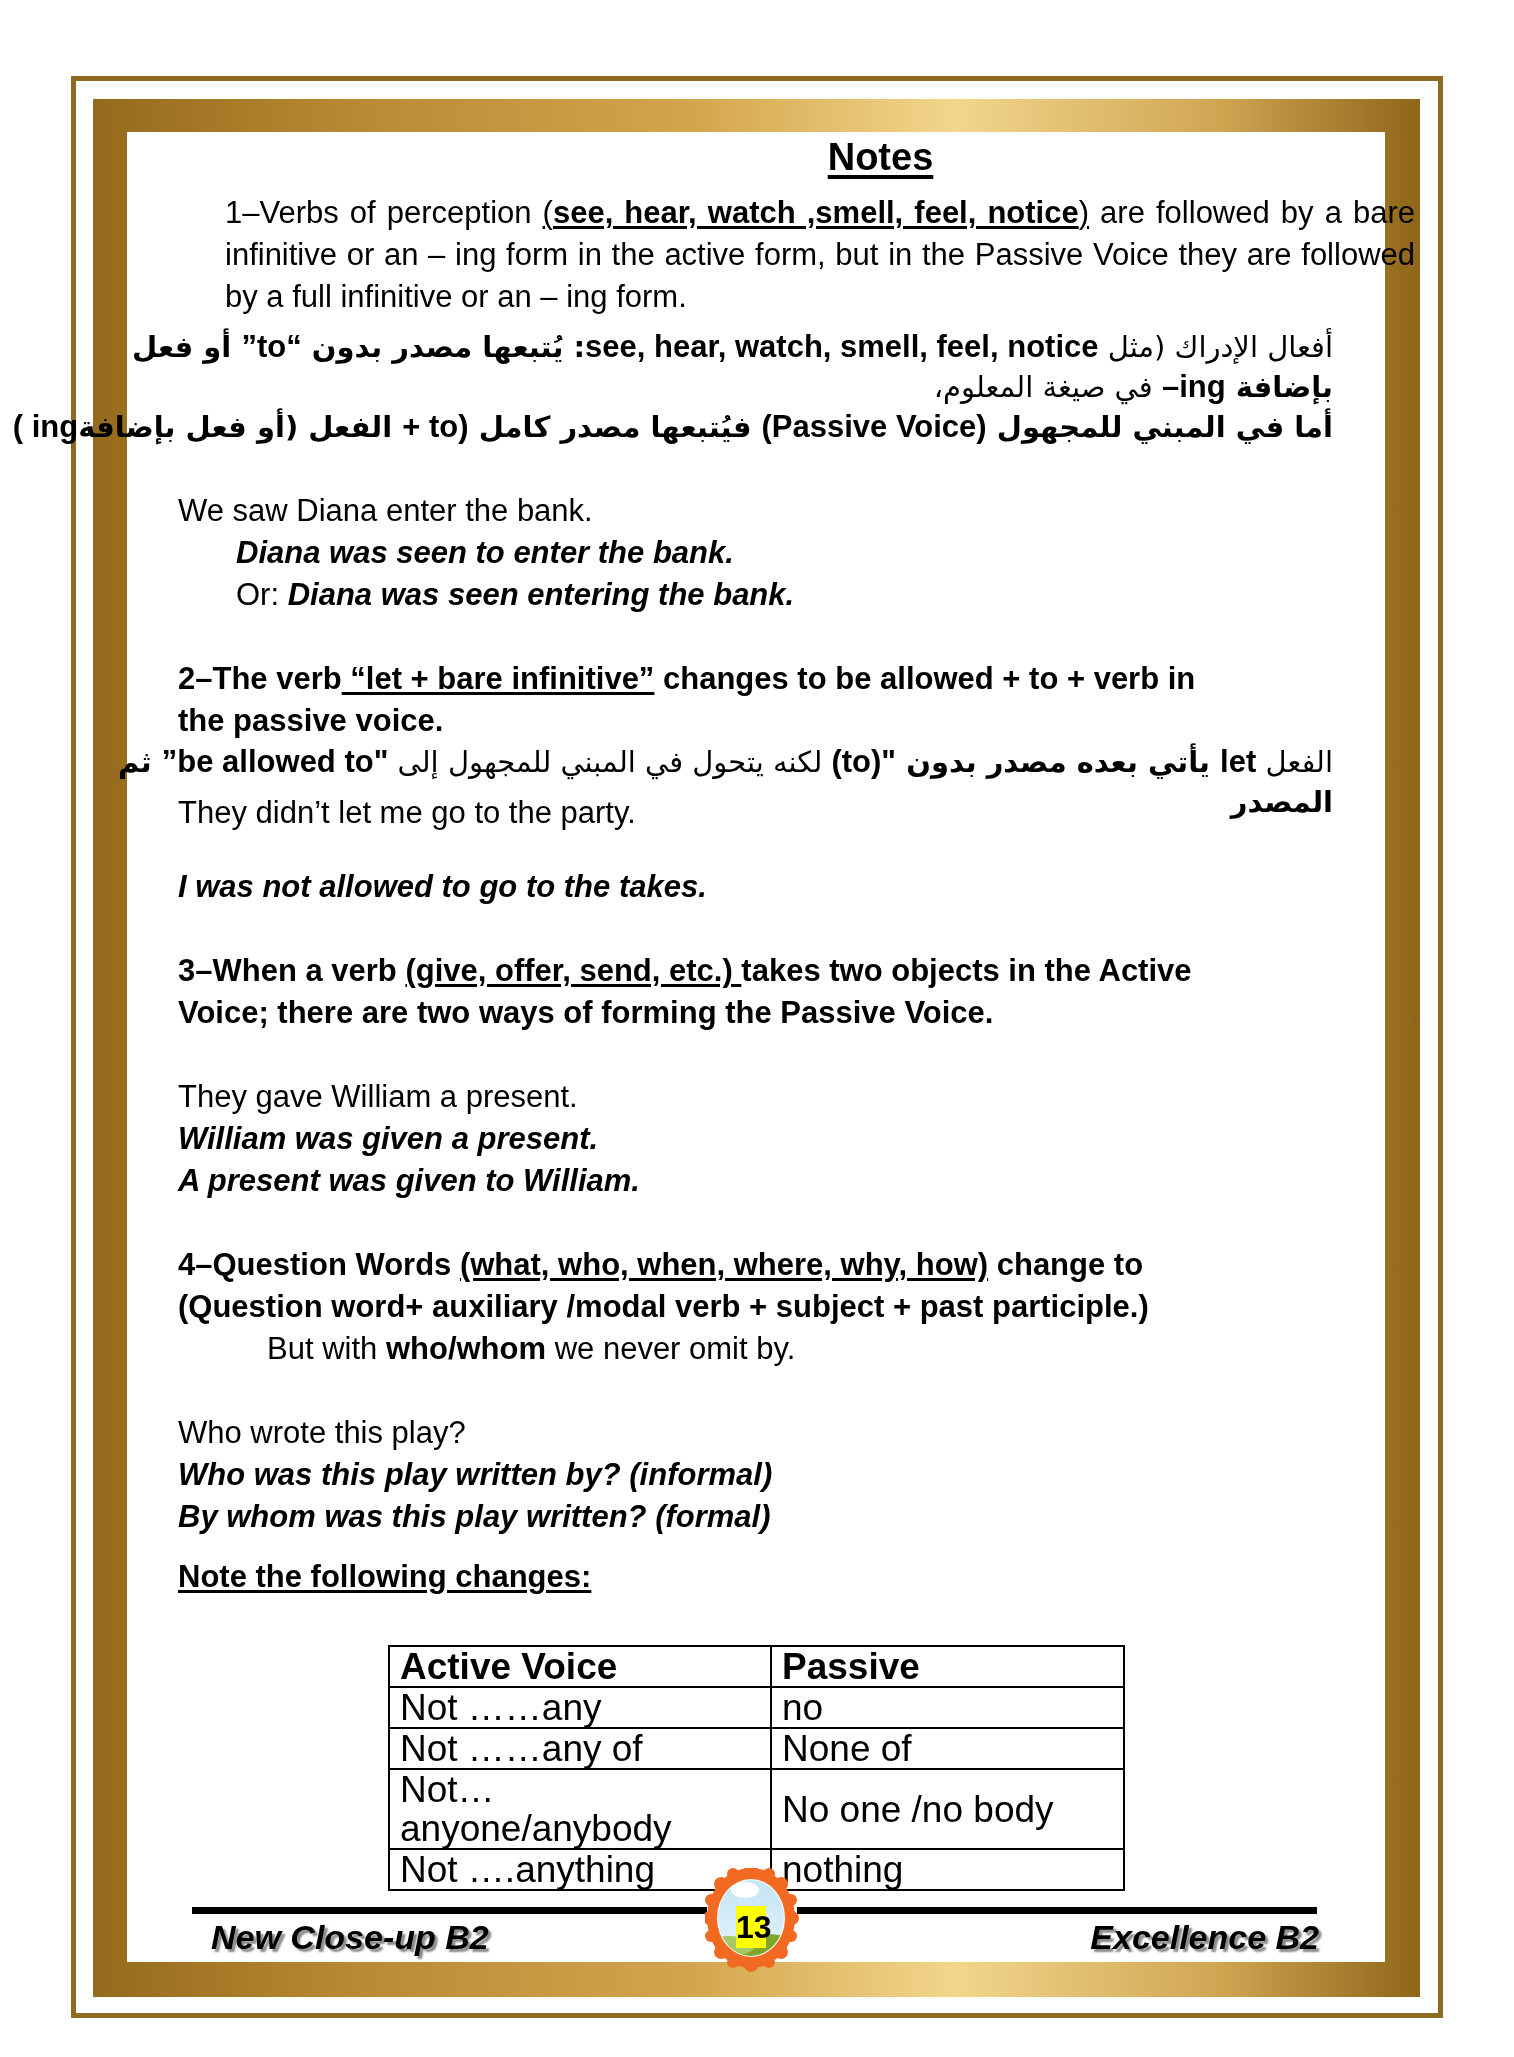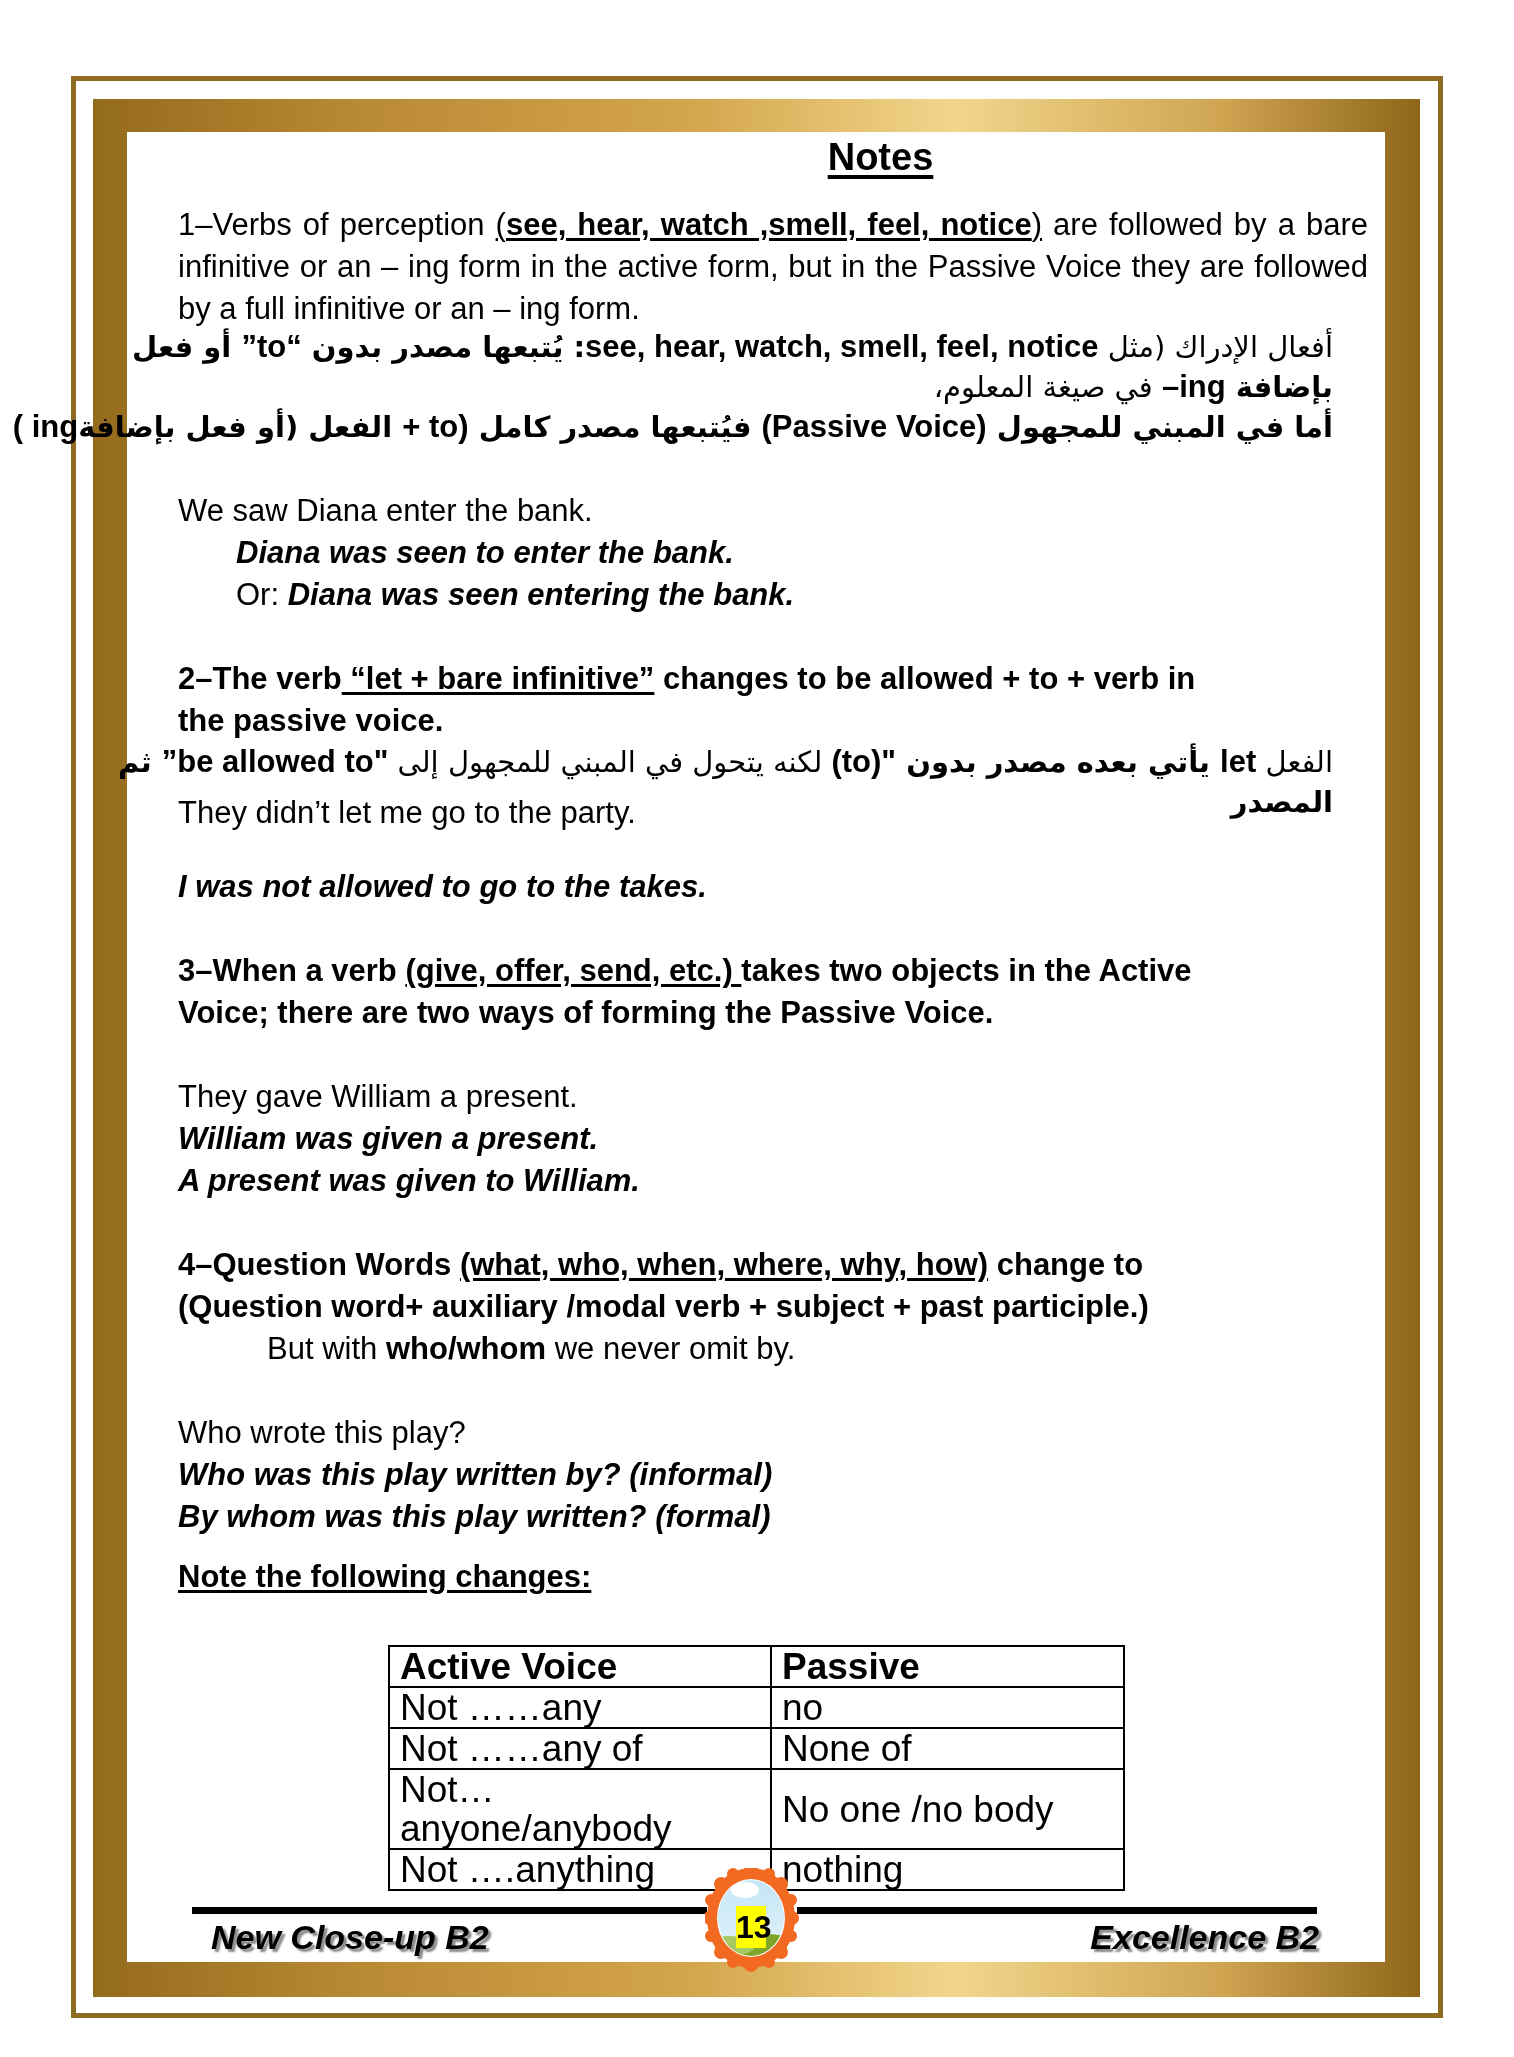--- a/index.html
+++ b/index.html
@@ -34,21 +34,21 @@
 </head>
 <body>
 
 <div class="frame-outer"></div>
 <div class="frame-band"></div>
 
 <div class="page">
 
   <div class="title"><span>Notes</span></div>
 
-  <div class="just" style="top:72px;">
+  <div class="just" style="top:60px;margin-left:47px;">
     <span>1–Verbs of perception </span><span class="u"><span>(</span><b>see, hear, watch ,smell, feel, notice</b><span>)</span></span><span> are followed by a bare infinitive or an – ing form in the active form, but in the Passive Voice they are followed by a full infinitive or an – ing form.</span>
   </div>
 
   <div class="ar" style="top:195px;">
     <span class="norm">أفعال الإدراك (مثل </span><span class="en">see, hear, watch, smell, feel, notice</span><span>: يُتبعها مصدر بدون </span><span class="en">“to”</span><span> أو فعل</span>
   </div>
   <div class="ar" style="top:235px;">
     <span>بإضافة </span><span class="en">ing–</span><span class="norm"> في صيغة المعلوم،</span>
   </div>
   <div class="ar" style="top:275px;">

